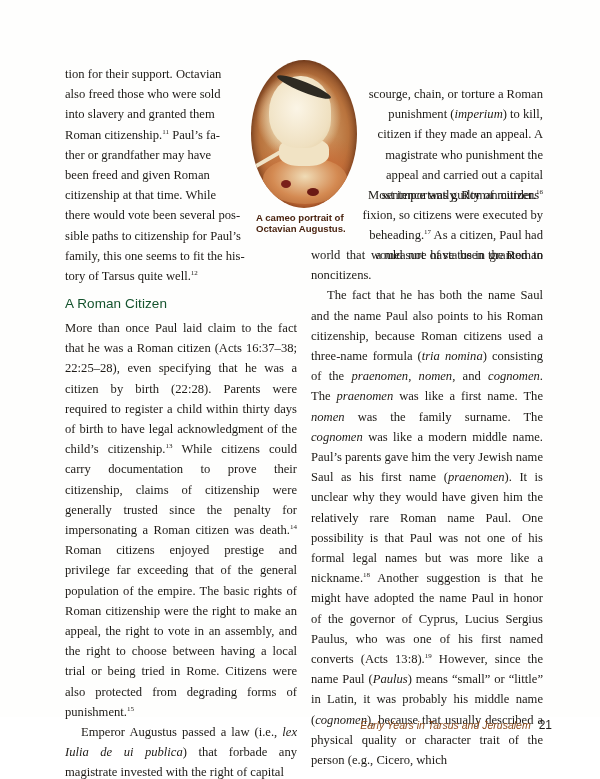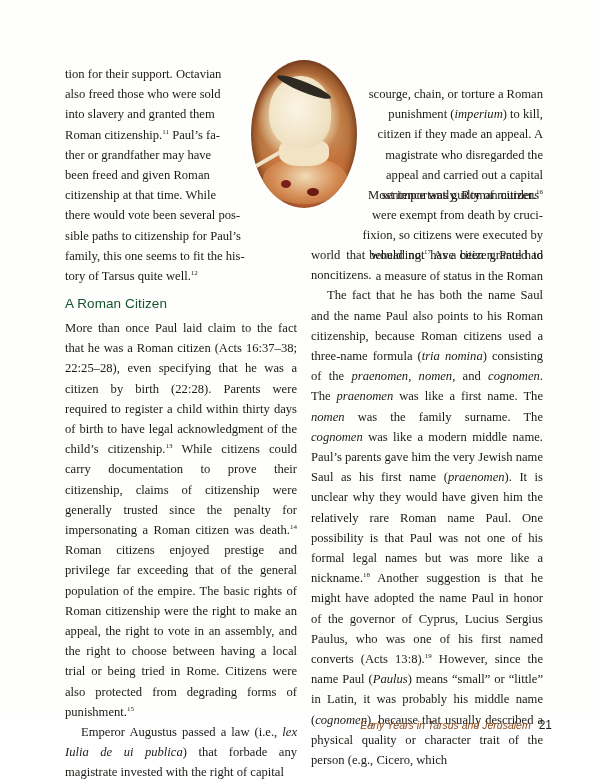--- a/index.html
+++ b/index.html
@@ -72,35 +72,35 @@
 
   <div class="cameo" title="Cameo portrait of Octavian Augustus">
     <div class="spear"></div>
     <div class="shoulder"></div>
     <div class="neck"></div>
     <div class="head"></div>
     <div class="wreath"></div>
     <div class="accent1"></div>
     <div class="accent2"></div>
   </div>
+  <div class="caption">A cameo portrait of Octavian Augustus.</div>
 
   <div class="col right-top">
     <div>scourge, chain, or torture a Roman</div>
     <div><span>punishment (</span><i>imperium</i><span>) to kill,</span></div>
     <div>citizen if they made an appeal. A</div>
-    <div>magistrate who disregarded the</div>
+    <div>magistrate who punishment the</div>
     <div>appeal and carried out a capital</div>
     <div><span>sentence was guilty of murder.</span><sup>16</sup></div>
   </div>
 
   <div class="col right-mid1" style="text-indent:16px; white-space:nowrap;">
     <div>Most importantly, Roman citizens</div>
   </div>
   <div class="col right-mid2">
-    <div>were exempt from death by cruci-</div>
     <div>fixion, so citizens were executed by</div>
     <div><span>beheading.</span><sup>17</sup><span> As a citizen, Paul had</span></div>
     <div>a measure of status in the Roman</div>
   </div>
 
   <h3 class="heading" style="margin:0;">A Roman Citizen</h3>
 
   <div class="col left-main">
     <p><span>More than once Paul laid claim to the fact that he was a Roman citizen (Acts 16:37–38; 22:25–28), even specifying that he was a citizen by birth (22:28). Parents were required to register a child within thirty days of birth to have legal acknowledgment of the child’s citizenship.</span><sup>13</sup><span> While citizens could carry documentation to prove their citizenship, claims of citizenship were generally trusted since the penalty for impersonating a Roman citizen was death.</span><sup>14</sup><span> Roman citizens enjoyed prestige and privilege far exceeding that of the general population of the empire. The basic rights of Roman citizenship were the right to make an appeal, the right to vote in an assembly, and the right to choose between having a local trial or being tried in Rome. Citizens were also protected from degrading forms of punishment.</span><sup>15</sup></p>
     <p class="indent"><span>Emperor Augustus passed a law (i.e., </span><i>lex Iulia de ui publica</i><span>) that forbade any magistrate invested with the right of capital</span></p>

